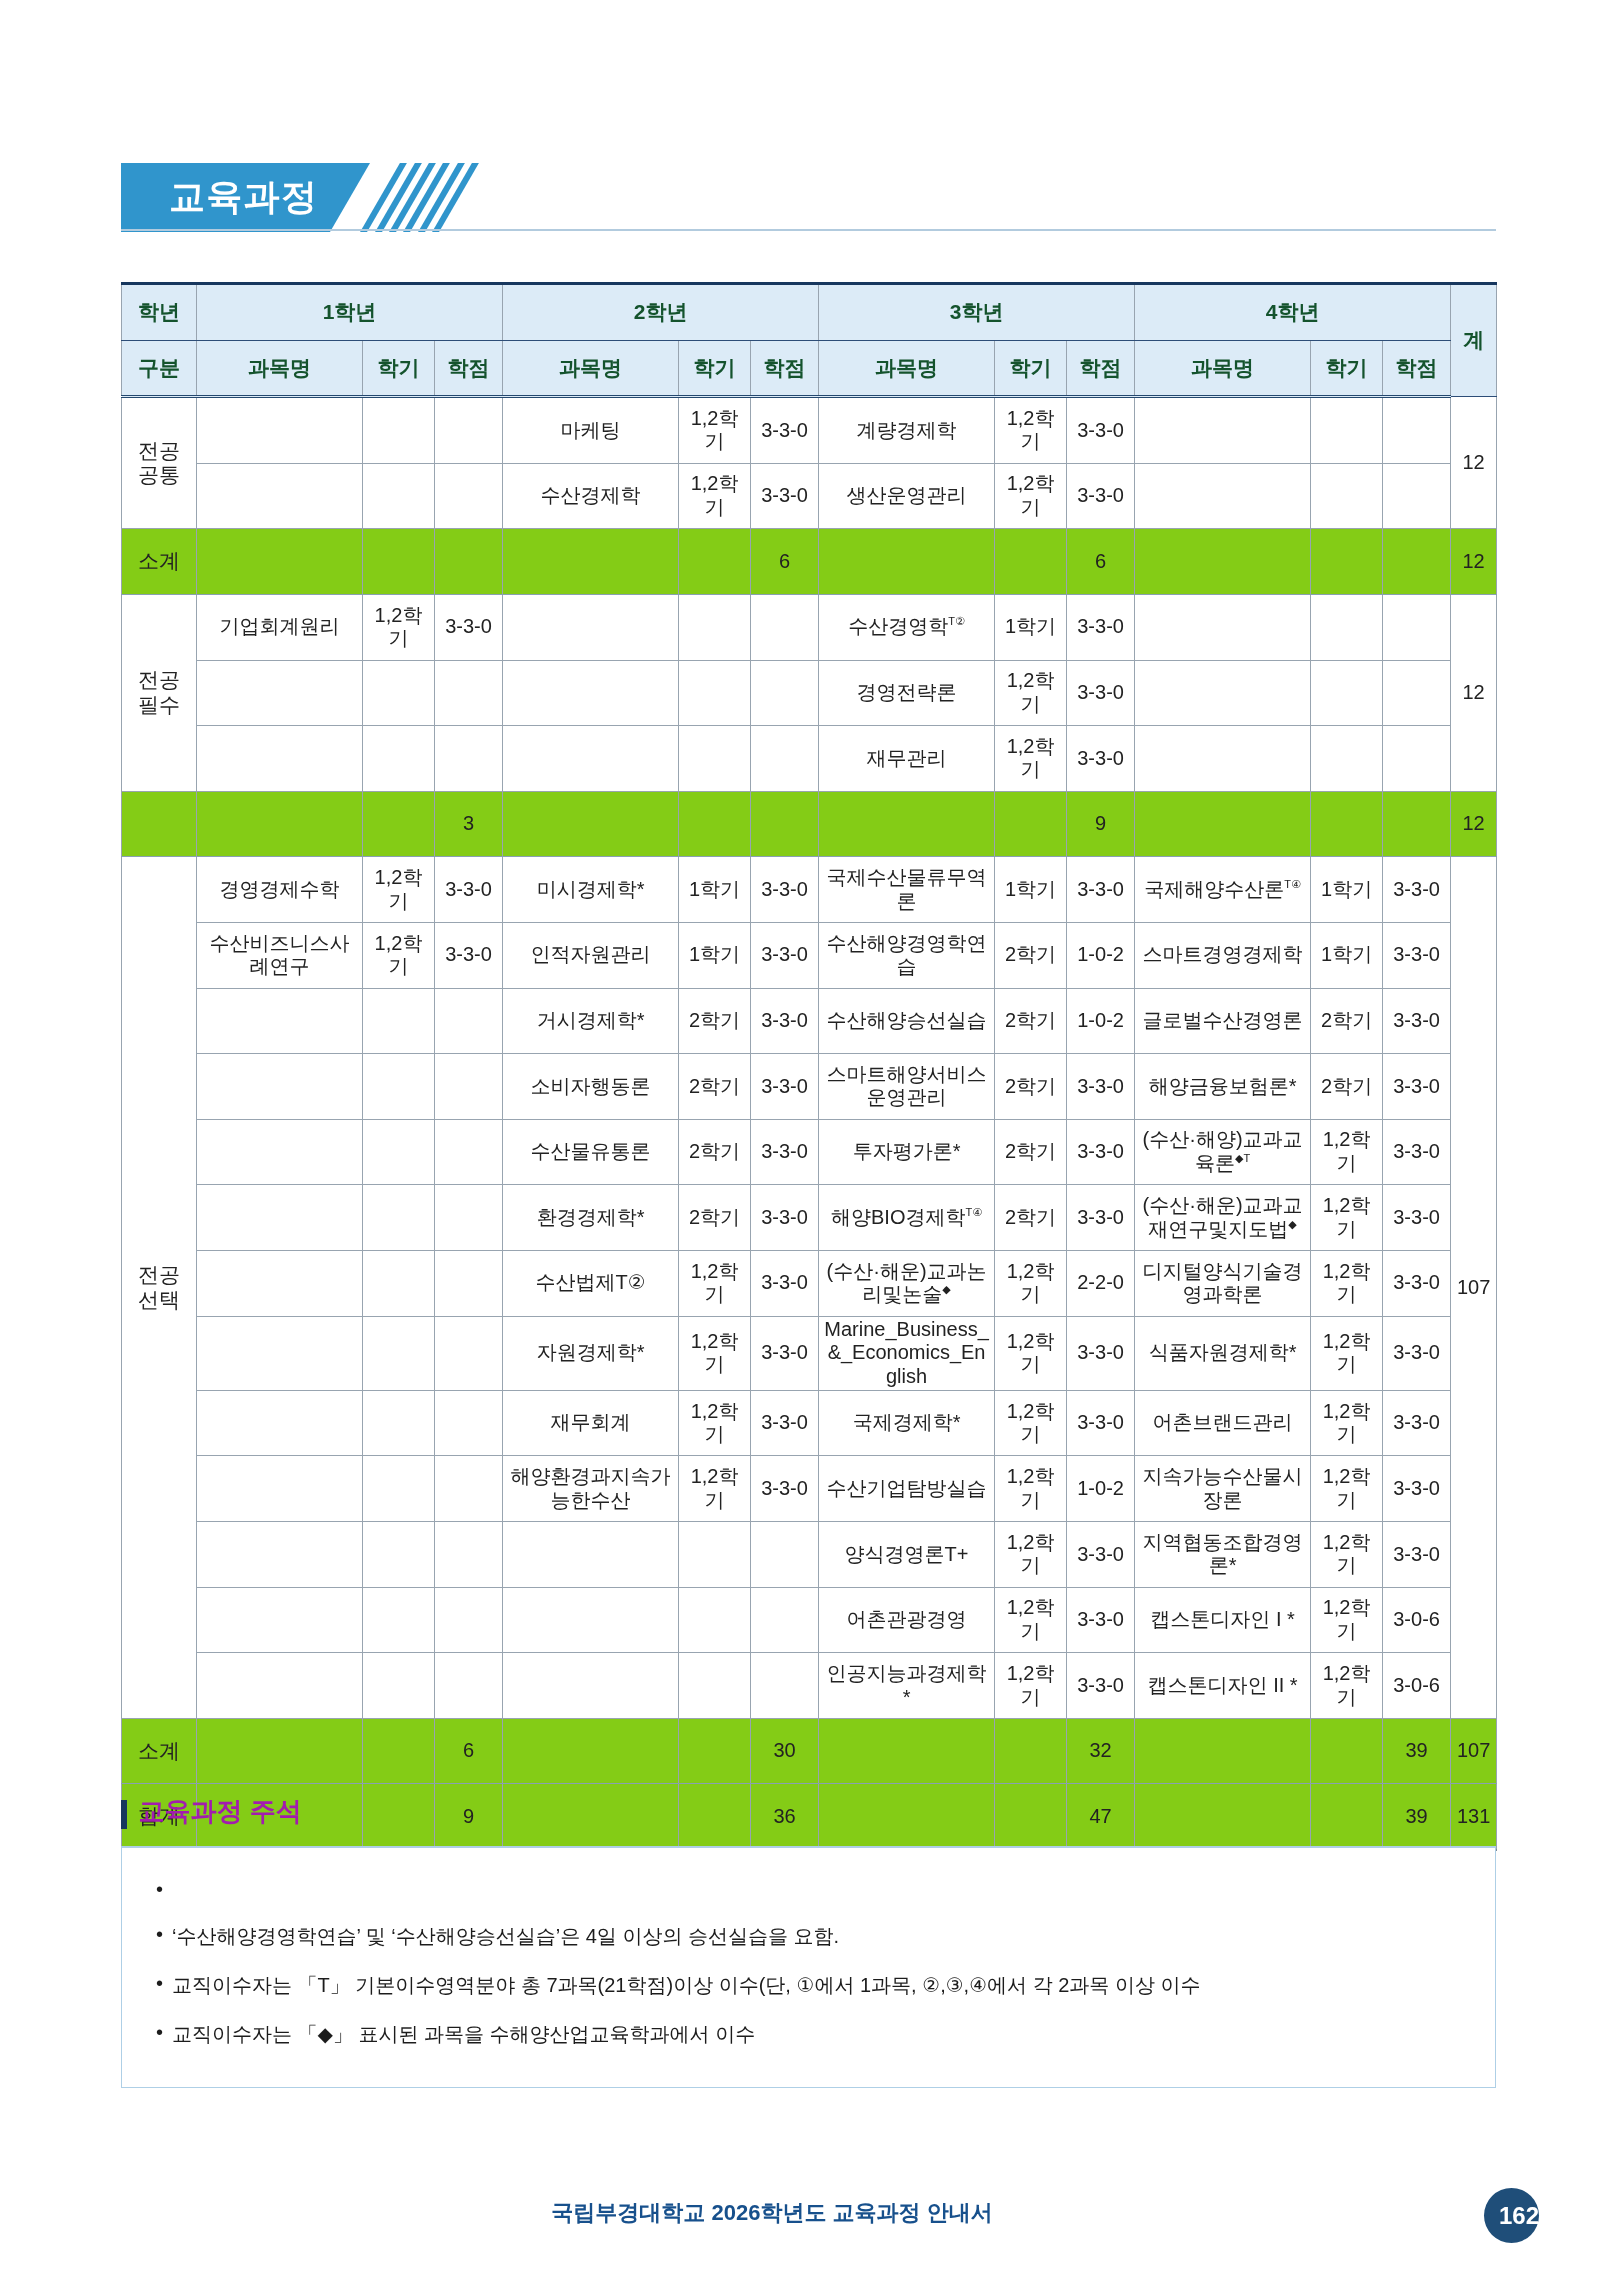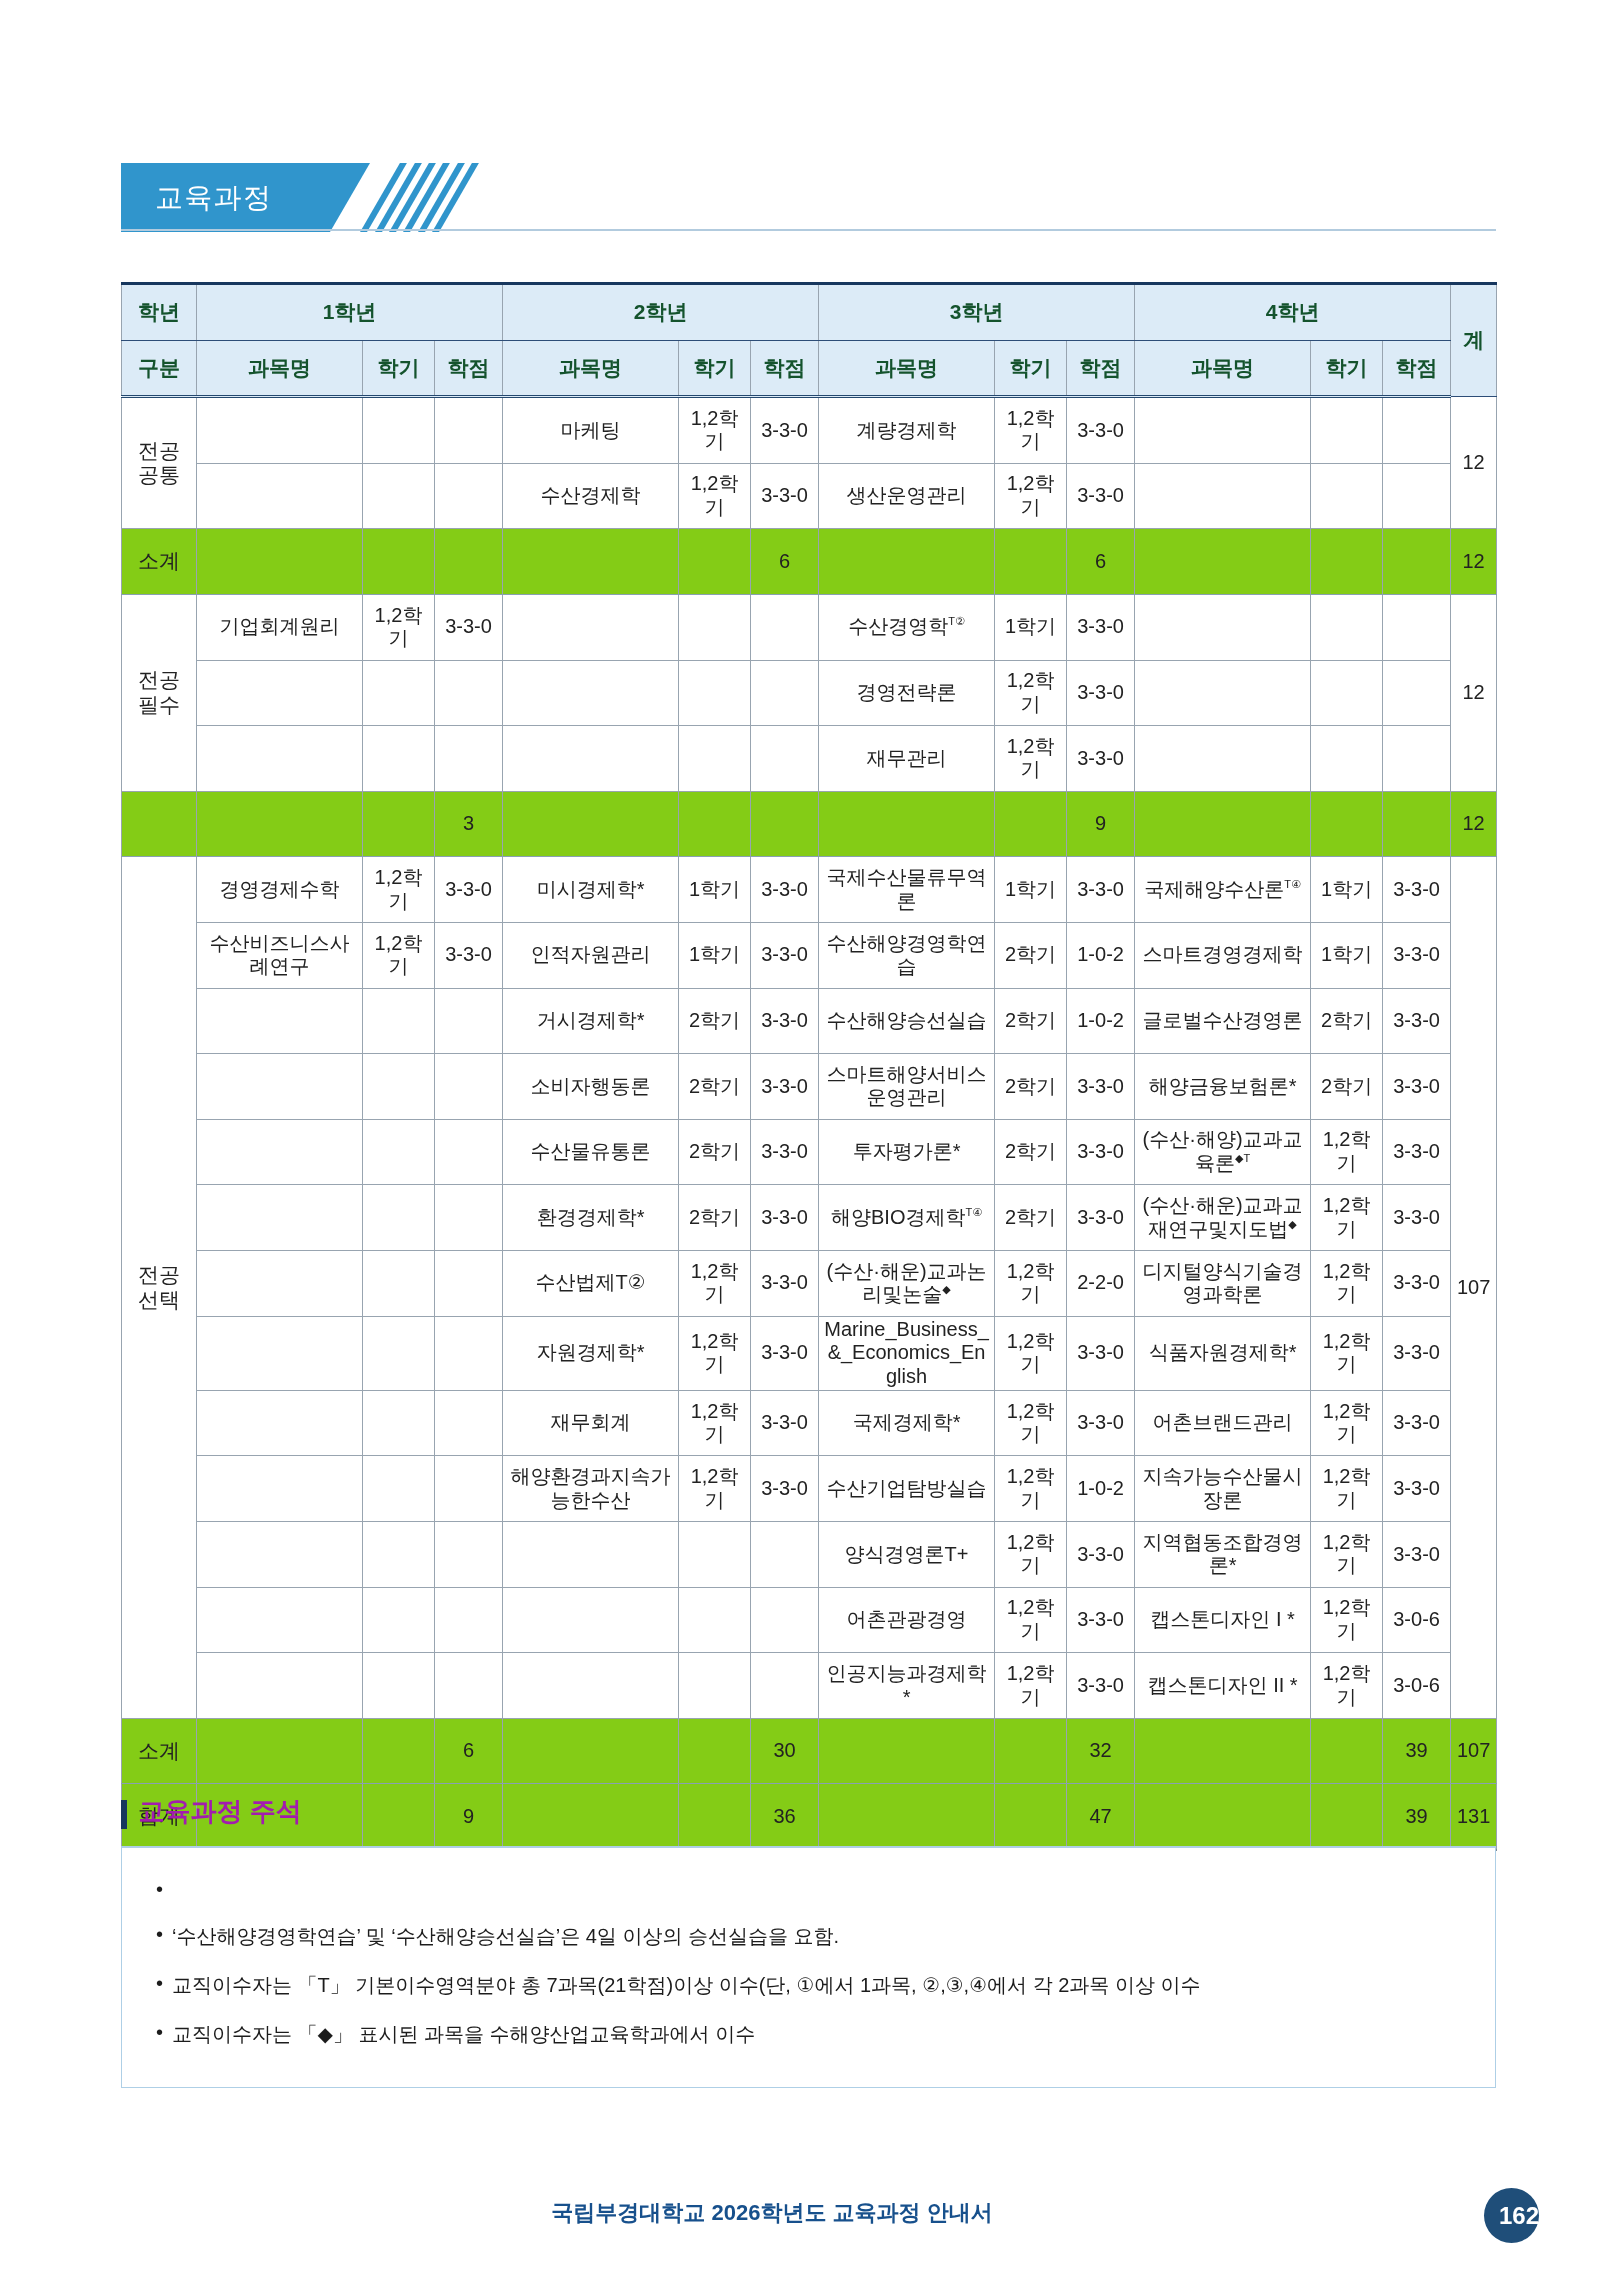--- a/index.html
+++ b/index.html
@@ -11,21 +11,21 @@
   .page{position:absolute;inset:0;background:#fff;}
 
   
   .banner{position:absolute;left:121px;top:163px;width:391px;height:69px;}
   .banner-underline{position:absolute;left:121px;top:229px;width:1375px;height:2px;background:#b2cbde;}
   .banner-main{
     position:absolute;left:0;top:0;width:372px;height:69px;background:#3095cc;
     clip-path:polygon(0 0,249px 0,209px 69px,0 69px);
     display:flex;align-items:center;
   }
-  .banner-title{color:#fff;font-size:28px;font-weight:normal;padding-left:34px;letter-spacing:1.3px;}
+  .banner-title{color:#fff;font-size:36px;font-weight:bold;padding-left:48px;letter-spacing:1.3px;}
   .banner-stripe{position:absolute;top:0;width:7.2px;height:69px;background:#3095cc;transform:skewX(-30deg);}
 
   
   .table-wrap{position:absolute;left:121px;top:282px;width:1375px;}
   table.curr{
     border-collapse:collapse;table-layout:fixed;width:1375px;
     border-top:3.9px solid #17375e;
     border-bottom:2px solid #7d8a96;
   }
   table.curr th,table.curr td{

